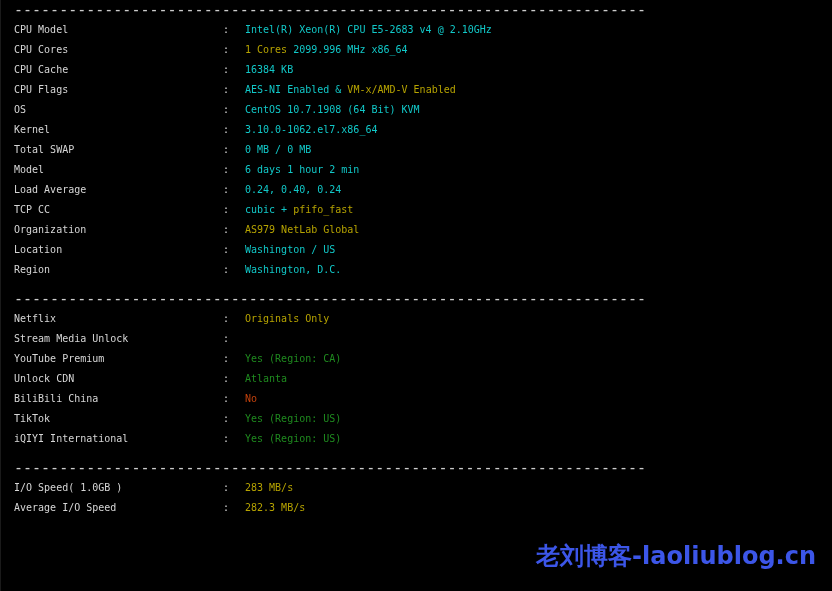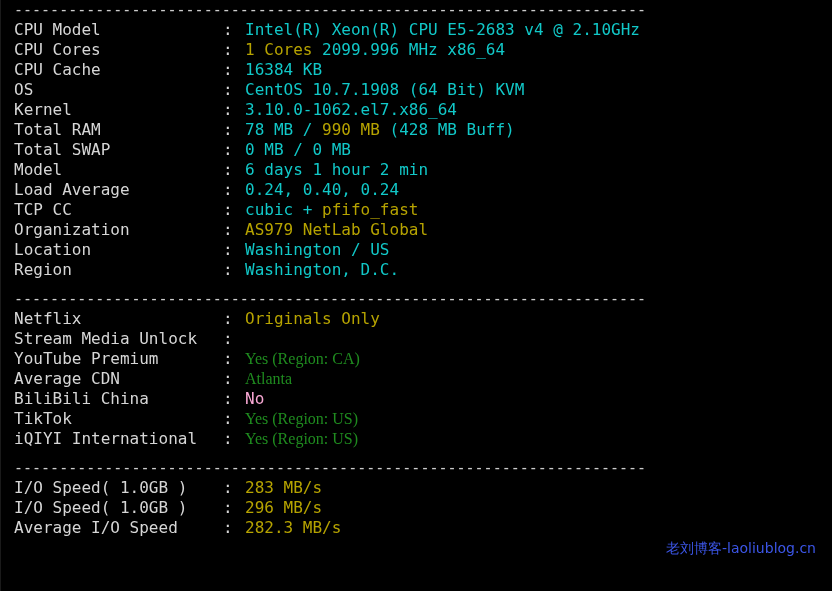--- a/index.html
+++ b/index.html
@@ -48,21 +48,21 @@
     white-space: pre;
     overflow: hidden;
     letter-spacing: 0px;
     padding-left: 14px;
     box-sizing: border-box;
   }
 
   .row {
     height: 20px;
     line-height: 20px;
-    font-size: 16px;
+    font-size: 10px;
     white-space: pre;
     padding-left: 14px;
     box-sizing: border-box;
     overflow: hidden;
   }
 
   .label {
     display: inline-block;
     width: 209px;
     color: #d6d6d6;
@@ -79,68 +79,67 @@
   }
 
   .val {
     display: inline-block;
     white-space: pre;
     vertical-align: top;
   }
 
   .c-cyan   { color: #11c8c8; }
   .c-yellow { color: #b6a300; }
-  .c-green  { color: #1f8b1f; font-family: Liberation Serif, serif; }
-  .c-red    { color: #f9a8d4; }
+  .c-green  { color: #1f8b1f; }
+  .c-red    { color: #c2410c; }
 
   .blank {
     height: 9px;
   }
 
   .watermark {
     position: absolute;
     right: 16px;
     top: 540px;
     font-family: "DejaVu Sans", "Liberation Sans", sans-serif;
-    font-size: 14px;
-    font-weight: 400;
+    font-size: 24px;
+    font-weight: 700;
     color: #3c56e8;
     letter-spacing: 0px;
     white-space: nowrap;
     user-select: none;
   }
 </style>
 </head>
 <body>
 
 <div id="terminal">
   <div class="term-body">
       <div class="sep">----------------------------------------------------------------------</div>
       <div class="row"><span class="label">CPU Model</span><span class="colon">:</span><span class="val c-cyan">Intel(R) Xeon(R) CPU E5-2683 v4 @ 2.10GHz</span></div>
       <div class="row"><span class="label">CPU Cores</span><span class="colon">:</span><span class="val c-yellow">1 Cores</span><span class="val c-cyan"> 2099.996 MHz x86_64</span></div>
       <div class="row"><span class="label">CPU Cache</span><span class="colon">:</span><span class="val c-cyan">16384 KB</span></div>
+      <div class="row"><span class="label">CPU Flags</span><span class="colon">:</span><span class="val c-cyan">AES-NI Enabled &amp; </span><span class="val c-yellow">VM-x/AMD-V Enabled</span></div>
       <div class="row"><span class="label">OS</span><span class="colon">:</span><span class="val c-cyan">CentOS 10.7.1908 (64 Bit) KVM</span></div>
       <div class="row"><span class="label">Kernel</span><span class="colon">:</span><span class="val c-cyan">3.10.0-1062.el7.x86_64</span></div>
-      <div class="row"><span class="label">Total RAM</span><span class="colon">:</span><span class="val c-cyan">78 MB / </span><span class="val c-yellow">990 MB</span><span class="val c-cyan"> (428 MB Buff)</span></div>
       <div class="row"><span class="label">Total SWAP</span><span class="colon">:</span><span class="val c-cyan">0 MB / 0 MB</span></div>
       <div class="row"><span class="label">Model</span><span class="colon">:</span><span class="val c-cyan">6 days 1 hour 2 min</span></div>
       <div class="row"><span class="label">Load Average</span><span class="colon">:</span><span class="val c-cyan">0.24, 0.40, 0.24</span></div>
       <div class="row"><span class="label">TCP CC</span><span class="colon">:</span><span class="val c-cyan">cubic + </span><span class="val c-yellow">pfifo_fast</span></div>
       <div class="row"><span class="label">Organization</span><span class="colon">:</span><span class="val c-yellow">AS979 NetLab Global</span></div>
       <div class="row"><span class="label">Location</span><span class="colon">:</span><span class="val c-cyan">Washington / US</span></div>
       <div class="row"><span class="label">Region</span><span class="colon">:</span><span class="val c-cyan">Washington, D.C.</span></div>
       <div class="blank"></div>
       <div class="sep">----------------------------------------------------------------------</div>
       <div class="row"><span class="label">Netflix</span><span class="colon">:</span><span class="val c-yellow">Originals Only</span></div>
       <div class="row"><span class="label">Stream Media Unlock</span><span class="colon">:</span></div>
       <div class="row"><span class="label">YouTube Premium</span><span class="colon">:</span><span class="val c-green">Yes (Region: CA)</span></div>
-      <div class="row"><span class="label">Average CDN</span><span class="colon">:</span><span class="val c-green">Atlanta</span></div>
+      <div class="row"><span class="label">Unlock CDN</span><span class="colon">:</span><span class="val c-green">Atlanta</span></div>
       <div class="row"><span class="label">BiliBili China</span><span class="colon">:</span><span class="val c-red">No</span></div>
       <div class="row"><span class="label">TikTok</span><span class="colon">:</span><span class="val c-green">Yes (Region: US)</span></div>
       <div class="row"><span class="label">iQIYI International</span><span class="colon">:</span><span class="val c-green">Yes (Region: US)</span></div>
       <div class="blank"></div>
       <div class="sep">----------------------------------------------------------------------</div>
       <div class="row"><span class="label">I/O Speed( 1.0GB )</span><span class="colon">:</span><span class="val c-yellow">283 MB/s</span></div>
-      <div class="row"><span class="label">I/O Speed( 1.0GB )</span><span class="colon">:</span><span class="val c-yellow">296 MB/s</span></div>
       <div class="row"><span class="label">Average I/O Speed</span><span class="colon">:</span><span class="val c-yellow">282.3 MB/s</span></div>
     </div>
   <div class="watermark">老刘博客-laoliublog.cn</div>
 </div>
 
 </body></html>

